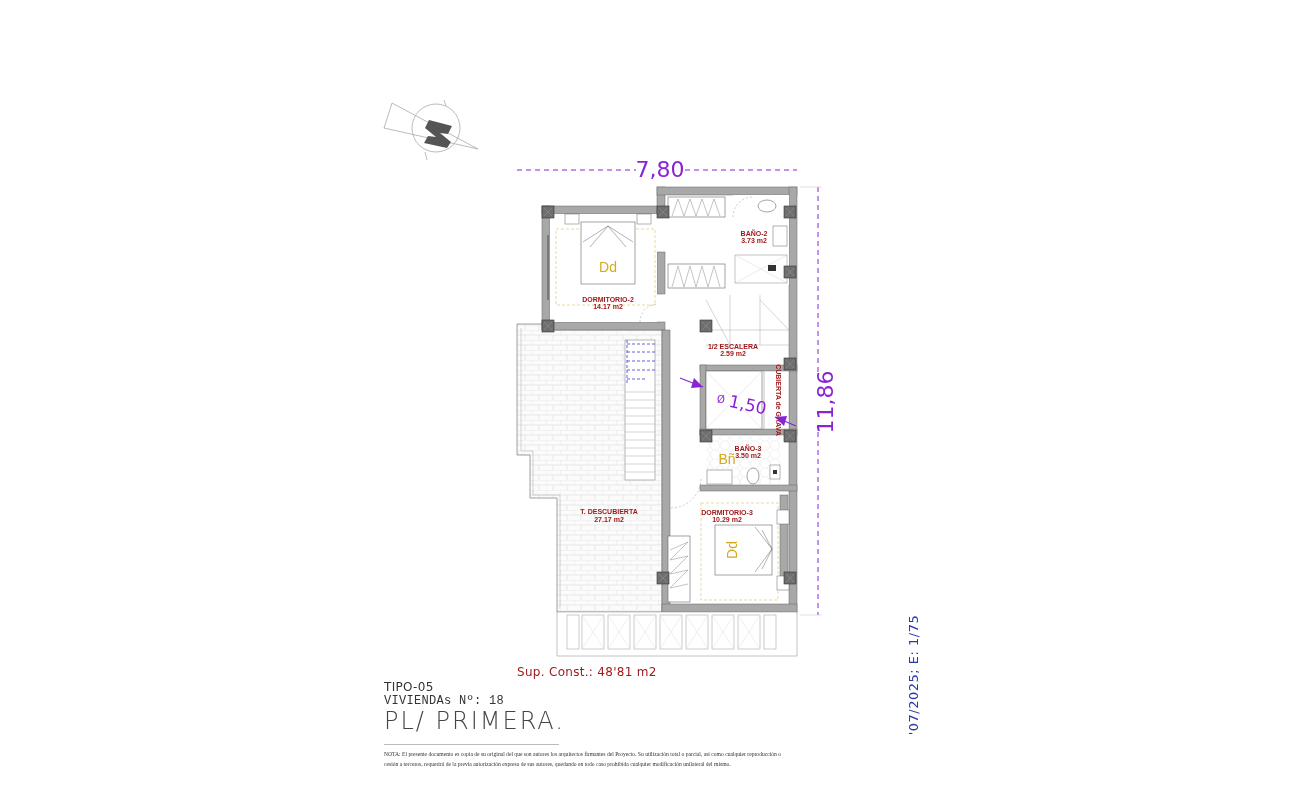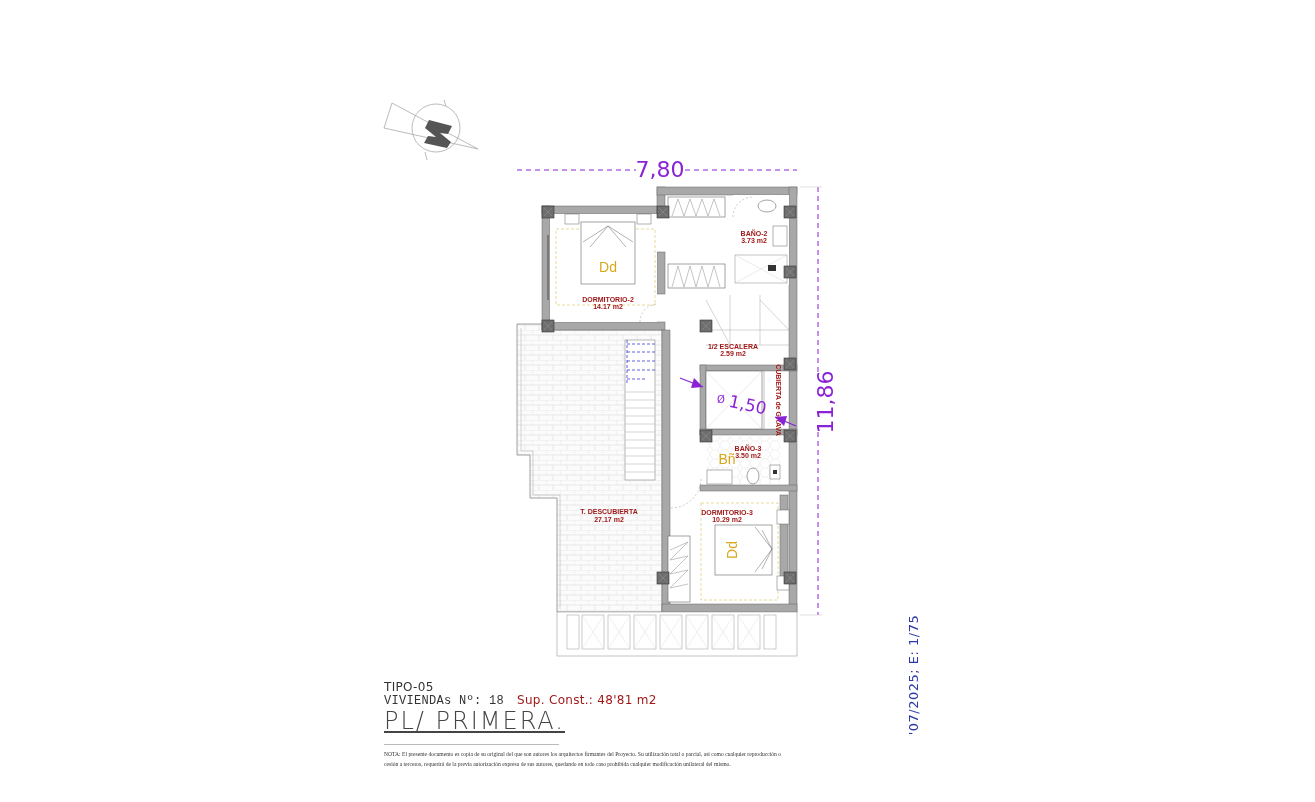--- a/index.html
+++ b/index.html
@@ -4,24 +4,24 @@
 <style>
   html, body { margin:0; padding:0; background:#ffffff; }
   body { width:1315px; height:802px; position:relative; overflow:hidden; font-family:"Liberation Sans", sans-serif; }
   #plan { position:absolute; left:0; top:0; width:1315px; height:802px; }
   .room-label { font-family:"Liberation Sans", sans-serif; font-size:7px; fill:#a01a1a; font-weight:bold; }
   .dim-text { font-family:"DejaVu Sans", sans-serif; fill:#8a22d6; }
   .glyph-dd { font-family:"Liberation Sans", sans-serif; fill:#d7a81c; font-size:14px; }
   .title-block { position:absolute; left:384px; top:680px; color:#333; font-family:"DejaVu Sans", sans-serif; }
   .tipo { font-size:12px; line-height:14px; letter-spacing:0.3px; }
   .viviendas { font-size:12px; line-height:14px; letter-spacing:0.3px;font-family:Liberation Mono, monospace; }
-  .planta { font-size:24px; line-height:26px; font-weight:300; letter-spacing:2px; color:#444;text-decoration:underline; }
+  .planta { font-size:24px; line-height:26px; font-weight:300; letter-spacing:2px; color:#444; }
   .rule { position:absolute; left:384px; top:744px; width:175px; height:1px; background:#bbb; }
   .nota { position:absolute; left:384px; top:749px; width:400px; font-family:"Liberation Serif", serif; font-size:5.6px; line-height:10px; color:#333; }
-  .sup { position:absolute; left:517px; top:665px; font-family:"DejaVu Sans", sans-serif; font-size:12px; color:#a01a1a; letter-spacing:0.3px;margin-top:28px; }
+  .sup { position:absolute; left:517px; top:665px; font-family:"DejaVu Sans", sans-serif; font-size:12px; color:#a01a1a; letter-spacing:0.3px; }
   .vert-date { position:absolute; left:904px; top:600px; width:18px; height:150px; }
   .vert-date span { position:absolute; left:50%; top:50%; transform:translate(-50%,-50%) rotate(-90deg); white-space:nowrap; font-family:"DejaVu Sans", sans-serif; font-size:13px; color:#2b3aa8; letter-spacing:0.5px; }
 </style>
 </head>
 <body>
 
 <svg id="plan" viewBox="0 0 1315 802" xmlns="http://www.w3.org/2000/svg">
   <defs>
     <pattern id="tiles" width="14" height="10" patternUnits="userSpaceOnUse">
       <rect width="14" height="10" fill="#fbfbfb"></rect>

